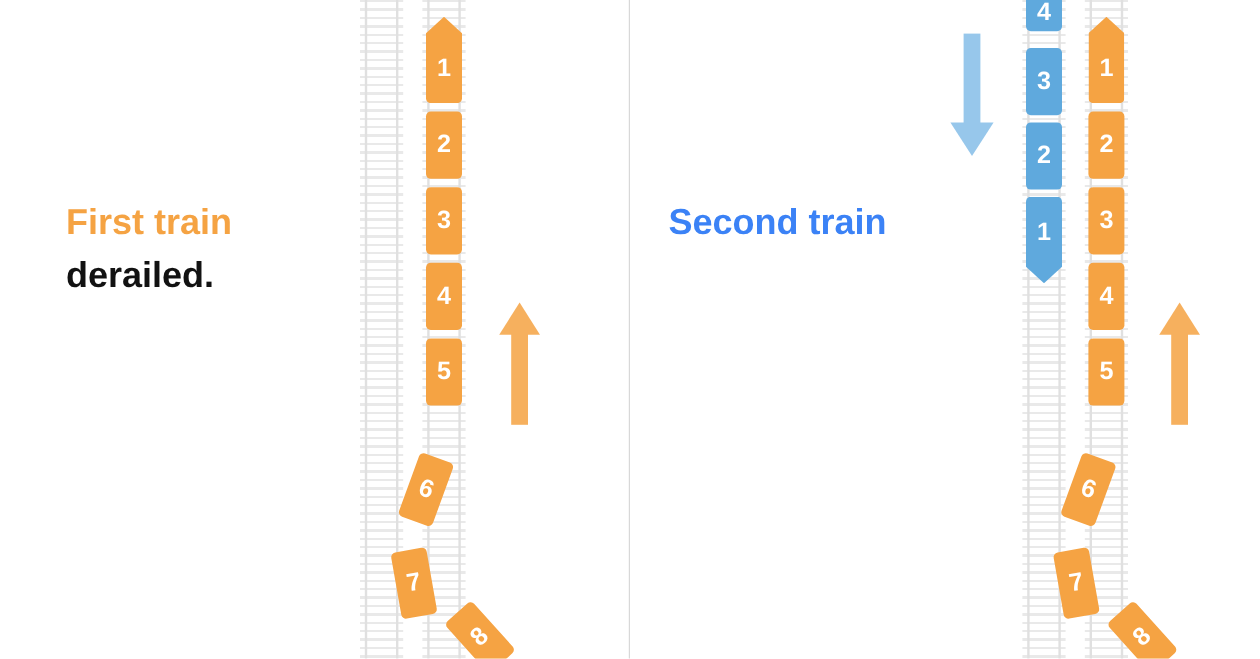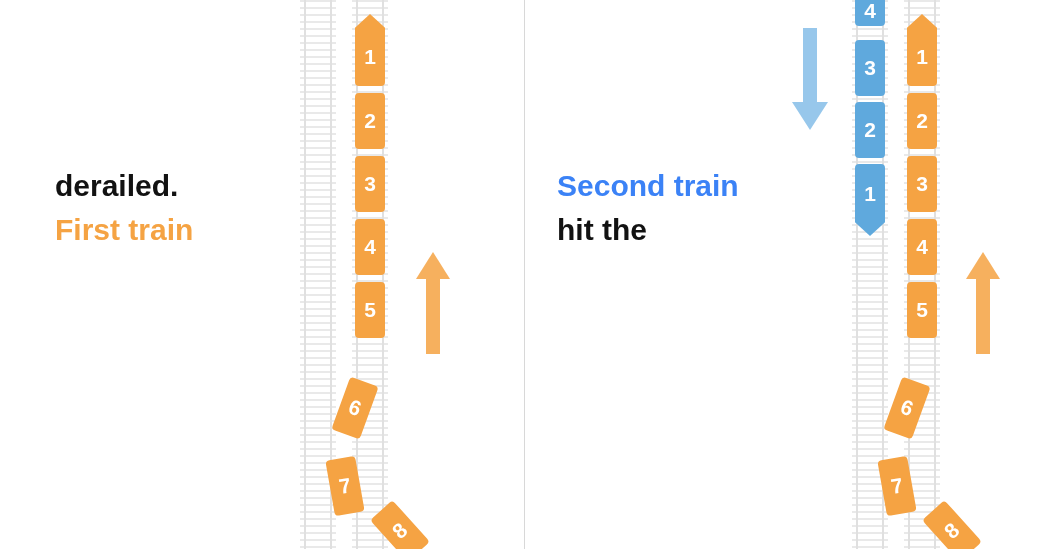--- a/index.html
+++ b/index.html
@@ -76,22 +76,22 @@
     border-top: 28px solid #85BEE8;
   }
 </style>
 </head>
 <body>
 
 <div class="stage">
 
   <div>
     <div class="headline" style="left:55px; top:164px;">
+      <div class="line accent-orange">First train</div>
       <div class="line">derailed.</div>
-      <div class="line accent-orange">First train</div>
     </div>
 
     <div class="track" style="left:300px;"></div>
     <div class="track" style="left:352px;"></div>
 
     <div class="car orange lead-up" style="left:355px; top:14px;">1</div>
     <div class="car orange" style="left:355px; top:93px;">2</div>
     <div class="car orange" style="left:355px; top:156px;">3</div>
     <div class="car orange" style="left:355px; top:219px;">4</div>
     <div class="car orange" style="left:355px; top:282px;">5</div>
@@ -103,21 +103,20 @@
       <div class="head"></div>
       <div class="shaft"></div>
     </div>
   </div>
 
   <div class="divider" style="left:524px;"></div>
 
   <div>
     <div class="headline" style="left:557px; top:164px;">
       <div class="line accent-blue">Second train</div>
-      <div class="line">hit the</div>
     </div>
 
     <div class="arrow blue down" style="left:792px; top:28px; width:36px; height:104px;">
       <div class="shaft"></div>
       <div class="head"></div>
     </div>
 
     <div class="track" style="left:852px;"></div>
     <div class="track" style="left:904px;"></div>
 

